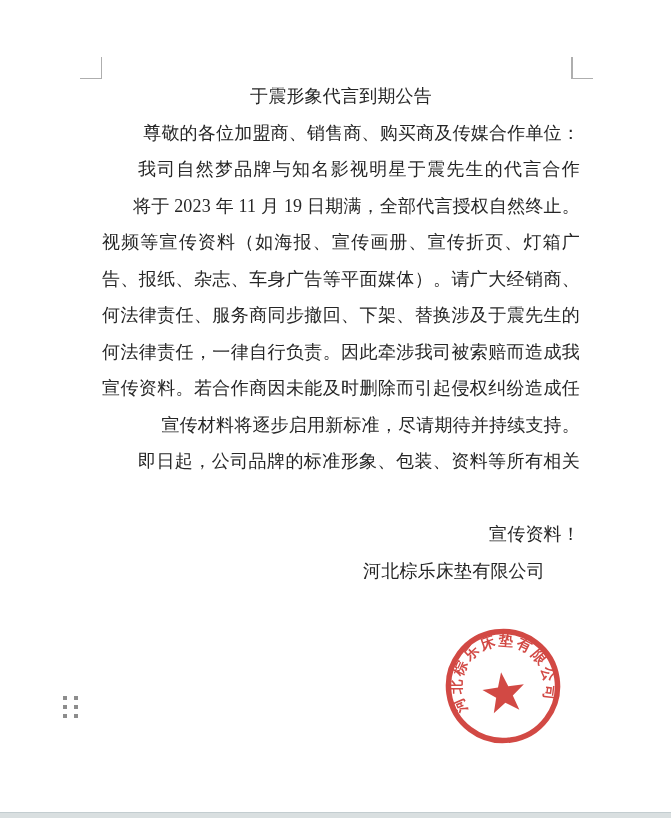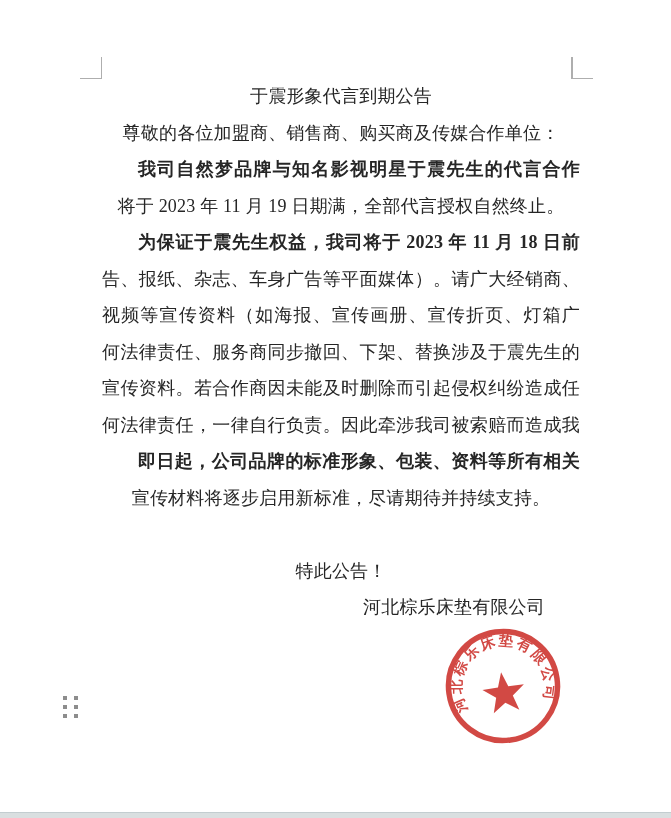--- a/index.html
+++ b/index.html
@@ -19,25 +19,25 @@
   .crop.tr{left:571px;top:57px;}
   .crop.tr .v{left:0;top:0;width:1.5px;height:22px;}
   .crop.tr .h{left:0;bottom:0;height:1.5px;width:22px;}
   
   .content{
     position:absolute;left:102px;top:78px;width:478px;
     font-size:18px;letter-spacing:0.2px;
   }
   .line{
     height:36.5px;line-height:36.5px;white-space:nowrap;
-    text-align:center;
+    text-align:right;
   }
   .line.c{text-align:center;white-space:normal;}
   .line.j{white-space:normal;text-align:justify;text-align-last:justify;}
-  .line.i{text-indent:36px;font-weight:bold;}
+  .line.i{text-indent:36px;}
   .line.r{text-align:right;padding-right:35px;white-space:normal;}
   
   .dots{position:absolute;left:63px;top:696px;width:15px;height:21px;
     display:grid;grid-template-columns:4px 4px;grid-template-rows:4px 4px 4px;
     column-gap:7px;row-gap:5px;}
   .dots b{background:#8d8d8d;display:block;}
   
   .seal{position:absolute;left:440px;top:623px;width:126px;height:126px;
     opacity:0.88;mix-blend-mode:multiply;}
   
@@ -58,33 +58,32 @@
       <span class="h"></span>
     </div>
 
   <div class="content">
     <div class="line c">于震形象代言到期公告</div>
     <div class="line">尊敬的各位加盟商、销售商、购买商及传媒合作单位：</div>
 
     <div class="line j i">我司自然梦品牌与知名影视明星于震先生的代言合作</div>
     <div class="line">将于 2023 年 11 月 19 日期满，全部代言授权自然终止。</div>
 
-    <div class="line j i">为保证于震先生权益，我司将于 2023 年 11 月 18 日前</div>
+    <div class="line j">视频等宣传资料（如海报、宣传画册、宣传折页、灯箱广</div>
     <div class="line j">告、报纸、杂志、车身广告等平面媒体）。请广大经销商、</div>
-    <div class="line j">视频等宣传资料（如海报、宣传画册、宣传折页、灯箱广</div>
     <div class="line j">何法律责任、服务商同步撤回、下架、替换涉及于震先生的</div>
+    <div class="line j">何法律责任，一律自行负责。因此牵涉我司被索赔而造成我</div>
     <div class="line j">宣传资料。若合作商因未能及时删除而引起侵权纠纷造成任</div>
-    <div class="line j">何法律责任，一律自行负责。因此牵涉我司被索赔而造成我</div>
 
+    <div class="line">宣传材料将逐步启用新标准，尽请期待并持续支持。</div>
     <div class="line j i">即日起，公司品牌的标准形象、包装、资料等所有相关</div>
-    <div class="line">宣传材料将逐步启用新标准，尽请期待并持续支持。</div>
 
     <div class="line"></div>
 
-    <div class="line">特此公告！</div>
+    <div class="line">宣传资料！</div>
     <div class="line r">河北棕乐床垫有限公司</div>
   </div>
 
   <div class="dots">
     <b></b>
       <b></b>
       <b></b>
       <b></b>
       <b></b>
       <b></b>

